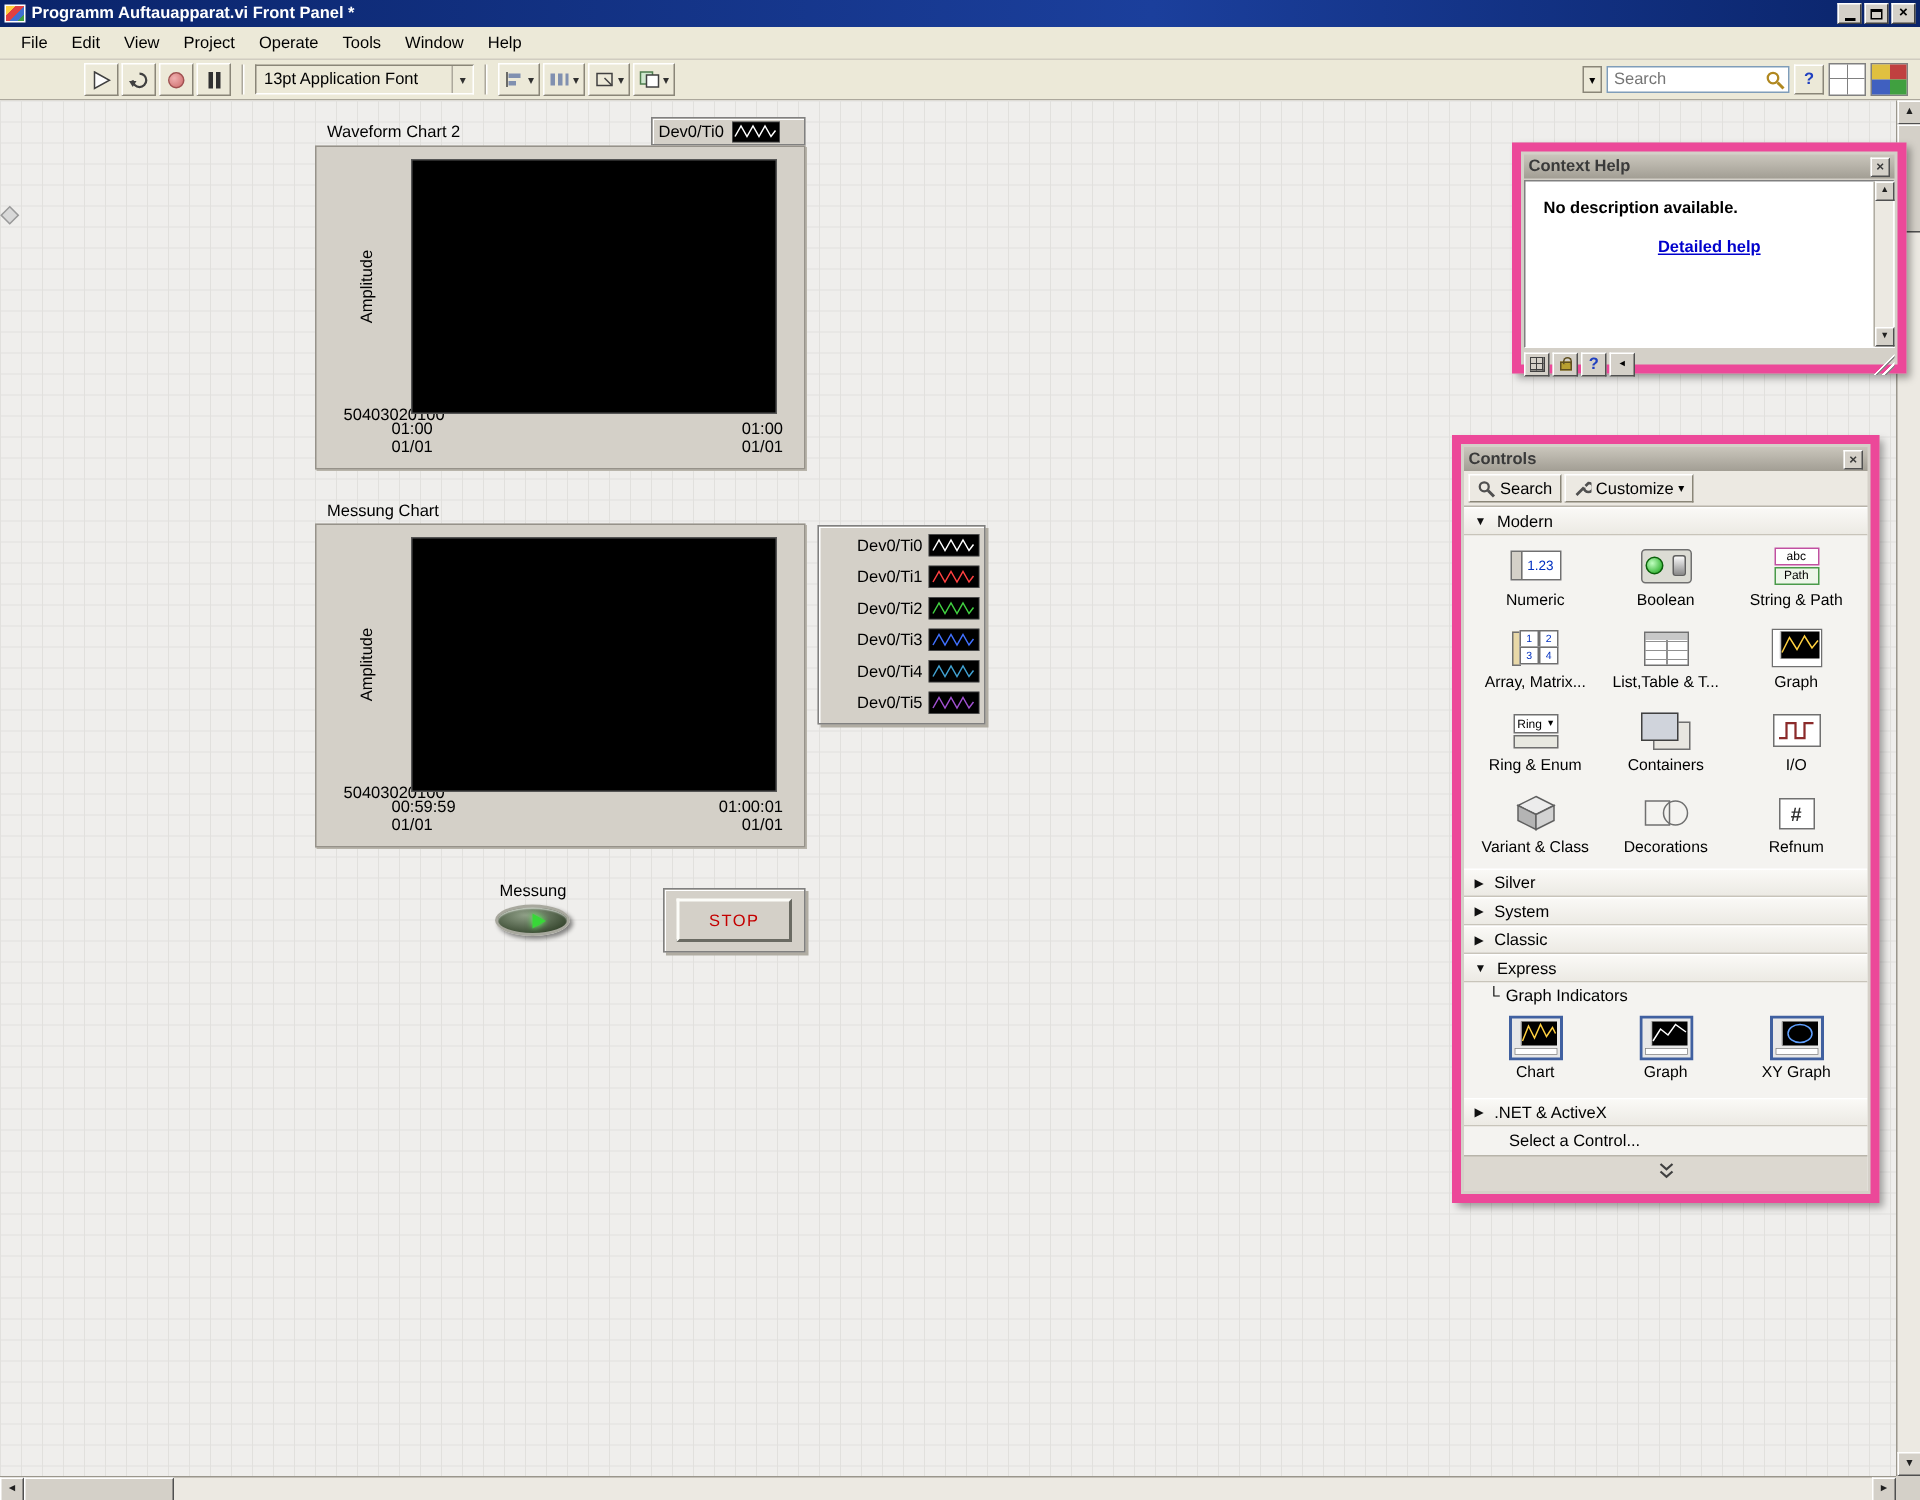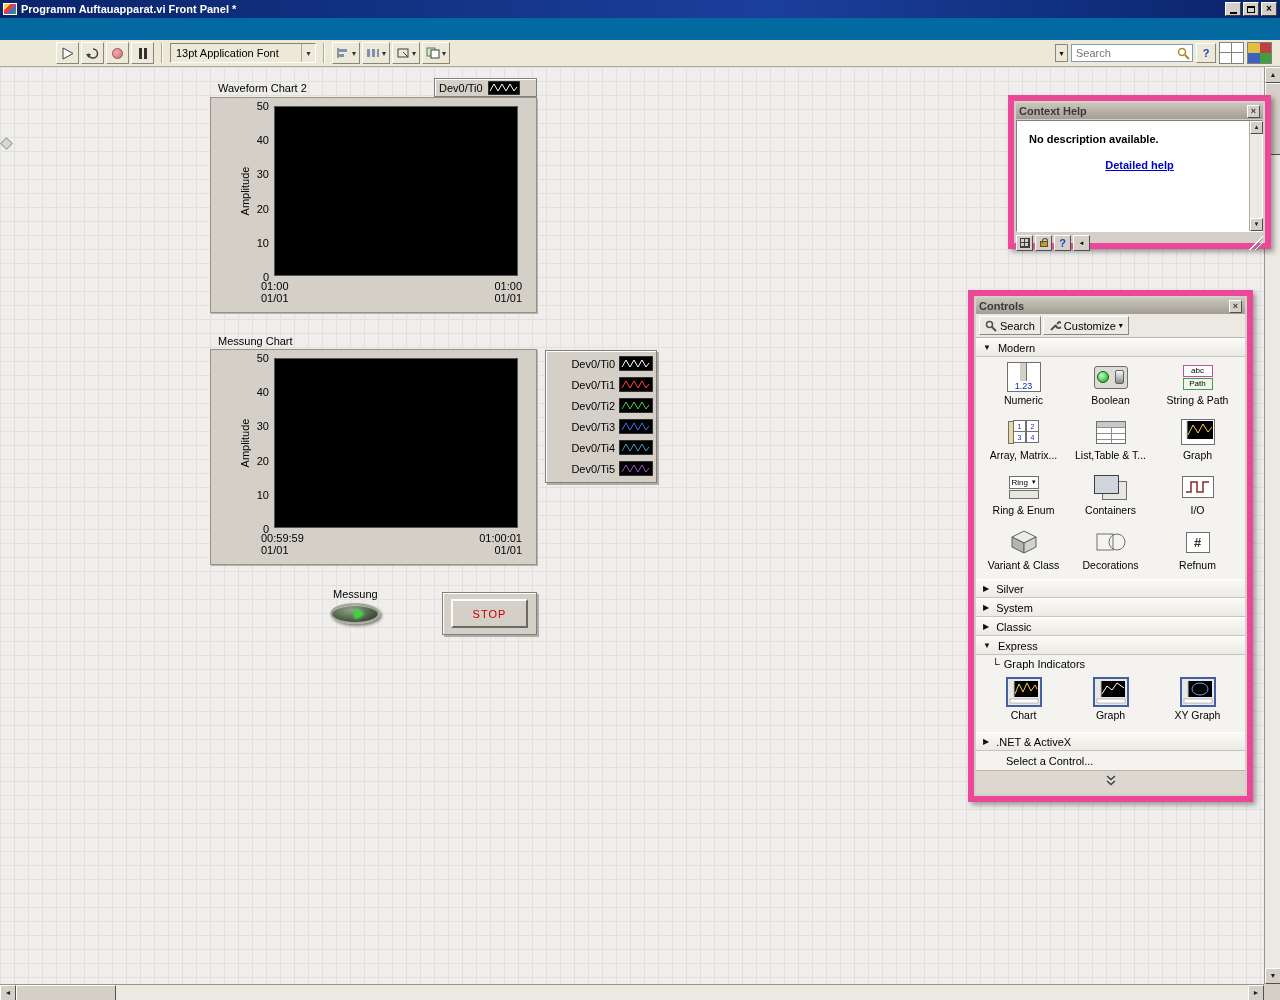--- a/index.html
+++ b/index.html
@@ -1,18 +1,18 @@
 <!DOCTYPE html>
 <html><head>
 <meta charset="utf-8">
 <style>
 *{margin:0;padding:0;box-sizing:border-box;}
 html,body{background:#555;}
 body{font-family:"Liberation Sans",sans-serif;font-size:11px;color:#000;}
-.screen{position:relative;width:1280px;height:1000px;background:#0369a1;overflow:hidden;}
+.screen{position:relative;width:1280px;height:1000px;background:#e5e5e5;overflow:hidden;}
 
 
 .titlebar{position:absolute;left:0;top:0;width:1280px;height:18px;background:linear-gradient(to right,#0a246a,#1b3f9c 60%,#0a246a);display:flex;align-items:center;padding:0 3px;}
 .title-icon{width:14px;height:12px;background:linear-gradient(135deg,#ffd040 0 30%,#e04040 30% 55%,#4070d0 55% 80%,#40a040 80%);border:1px solid #fff;}
 .title-text{color:#fff;font-weight:bold;margin-left:4px;flex:1;white-space:nowrap;}
 .title-btns{display:flex;}
 .tbtn{width:16px;height:14px;background:#d4d0c8;border:1px solid;border-color:#ffffff #404040 #404040 #ffffff;margin-left:2px;display:flex;align-items:center;justify-content:center;font-size:10px;line-height:10px;font-weight:bold;color:#000;}
 .min-glyph{width:7px;height:2px;background:#000;margin-top:7px;}
 .restore-glyph{width:8px;height:7px;border:1px solid #000;border-top-width:2px;}
 
@@ -44,21 +44,21 @@
 .vi-ic i:nth-child(4){background:#40a040;}
 
 
 .panel{position:absolute;left:0;top:67px;width:1264px;height:917px;background-color:#efeeec;background-image:linear-gradient(to right,#e1e0dd 1px,transparent 1px),linear-gradient(to bottom,#e1e0dd 1px,transparent 1px);background-size:14px 14px;overflow:hidden;}
 .origin{position:absolute;left:2px;top:72px;width:9px;height:9px;background:#d8d8d8;border:1px solid #999;transform:rotate(45deg);}
 
 
 .chart{position:absolute;width:327px;height:216px;background:#d4d0c8;border:1px solid #96928a;box-shadow:1px 1px 0 #b8b4aa;}
 .chart-title{position:absolute;white-space:nowrap;}
 .plot{position:absolute;left:63px;top:8px;width:244px;height:170px;background:#000;border:1px solid #555;}
-.ycol{position:absolute;left:18px;top:3px;width:40px;height:181px;display:flex;flex-direction:column;justify-content:space-between;align-items:flex-end;}
+.ycol{position:absolute;left:18px;top:3px;width:40px;height:181px;display:flex;flex-direction:row;align-items:flex-end;}
 .ycol span{line-height:10px;}
 .ylabel{position:absolute;left:34px;top:93px;transform:translate(-50%,-50%) rotate(-90deg);white-space:nowrap;}
 .xl{position:absolute;top:182px;line-height:12px;}
 .xl.left{left:50px;}
 .xl.right{right:14px;text-align:right;}
 .plot-legend{position:absolute;left:434px;top:11px;width:103px;height:19px;background:#d4d0c8;border:1px solid #808080;box-shadow:inset 1px 1px 0 #fff;display:flex;align-items:center;gap:5px;padding:0 4px;}
 .legend-box{position:absolute;left:545px;top:283px;width:112px;height:133px;background:#d4d0c8;border:1px solid #808080;box-shadow:inset 1px 1px 0 #fff,2px 2px 0 #b0aca2;padding:2px 3px;}
 .legend-row{height:21px;display:flex;align-items:center;justify-content:flex-end;gap:4px;}
 .swatch{display:block;}
 
@@ -103,21 +103,21 @@
 .tri{font-size:8px;color:#101010;}
 .pal-grid{display:grid;grid-template-columns:repeat(3,1fr);padding:1px 4px;background:#f4f3f0;}
 .pal-item{height:55px;display:flex;flex-direction:column;align-items:center;padding-top:3px;}
 .pal-icon{height:32px;display:flex;align-items:center;justify-content:center;}
 .pal-label{font-size:10.5px;margin-top:1px;white-space:nowrap;}
 .pal-sub{height:17px;display:flex;align-items:center;gap:4px;padding-left:16px;background:#f4f3f0;}
 .pal-select{height:19px;display:flex;align-items:center;padding-left:30px;background:#f4f3f0;}
 .pal-footer{flex:1;background:#dcd8d0;border-top:1px solid #b8b4aa;display:flex;align-items:flex-start;justify-content:center;padding-top:4px;}
 
 
-.icon-num{width:34px;height:30px;background:#fff;border:1px solid #707070;display:flex;align-items:center;flex-direction:column;}
+.icon-num{width:34px;height:20px;background:#fff;border:1px solid #707070;display:flex;align-items:center;}
 .spin-col{width:7px;height:100%;border-right:1px solid #707070;background:#d4d0c8;}
 .blue-num{flex:1;color:#0030c0;font-size:9px;text-align:center;}
 .bool-ic{width:34px;height:23px;background:#dcdcd4;border:1px solid #707070;border-radius:3px;display:flex;align-items:center;justify-content:space-around;}
 .led{width:12px;height:12px;border-radius:50%;background:radial-gradient(circle at 35% 35%,#c0ffc0,#10a010);border:1px solid #0a600a;}
 .switch{width:9px;height:14px;background:linear-gradient(#fafafa,#8a8a8a);border:1px solid #606060;border-radius:2px;}
 .str-box{width:30px;height:12px;background:#fff;border:1px solid #c050a0;font-size:8px;text-align:center;line-height:10px;}
 .path-box{width:30px;height:12px;background:#eef6ea;border:1px solid #4a9a4a;font-size:8px;text-align:center;line-height:10px;margin-top:1px;}
 .arr-ic{display:flex;}
 .arr-idx{width:6px;height:23px;background:#e8d8a8;border:1px solid #707070;}
 .arr-grid{display:grid;grid-template-columns:13px 13px;margin-left:-1px;}
@@ -154,20 +154,30 @@
         </div>
       <div class="tbtn">
           <div class="restore-glyph"></div>
         </div>
       <div class="tbtn">
           <span>×</span>
         </div>
     </div>
   </div>
 
+  <div class="menubar">
+    <span class="menu-item">File</span>
+    <span class="menu-item">Edit</span>
+    <span class="menu-item">View</span>
+    <span class="menu-item">Project</span>
+    <span class="menu-item">Operate</span>
+    <span class="menu-item">Tools</span>
+    <span class="menu-item">Window</span>
+    <span class="menu-item">Help</span>
+  </div>
 
   <div class="toolbar">
     <div class="tb-btn">
       <svg width="13" height="13">
           <polygon points="2,1 12,6.5 2,12" fill="#fcfcfc" stroke="#404040"></polygon>
         </svg>
     </div>
     <div class="tb-btn">
       <svg width="14" height="13">
           <path d="M7,2 a4.5,4.5 0 1 1 -4.5,4.5" fill="none" stroke="#404040" stroke-width="1.5"></path>

